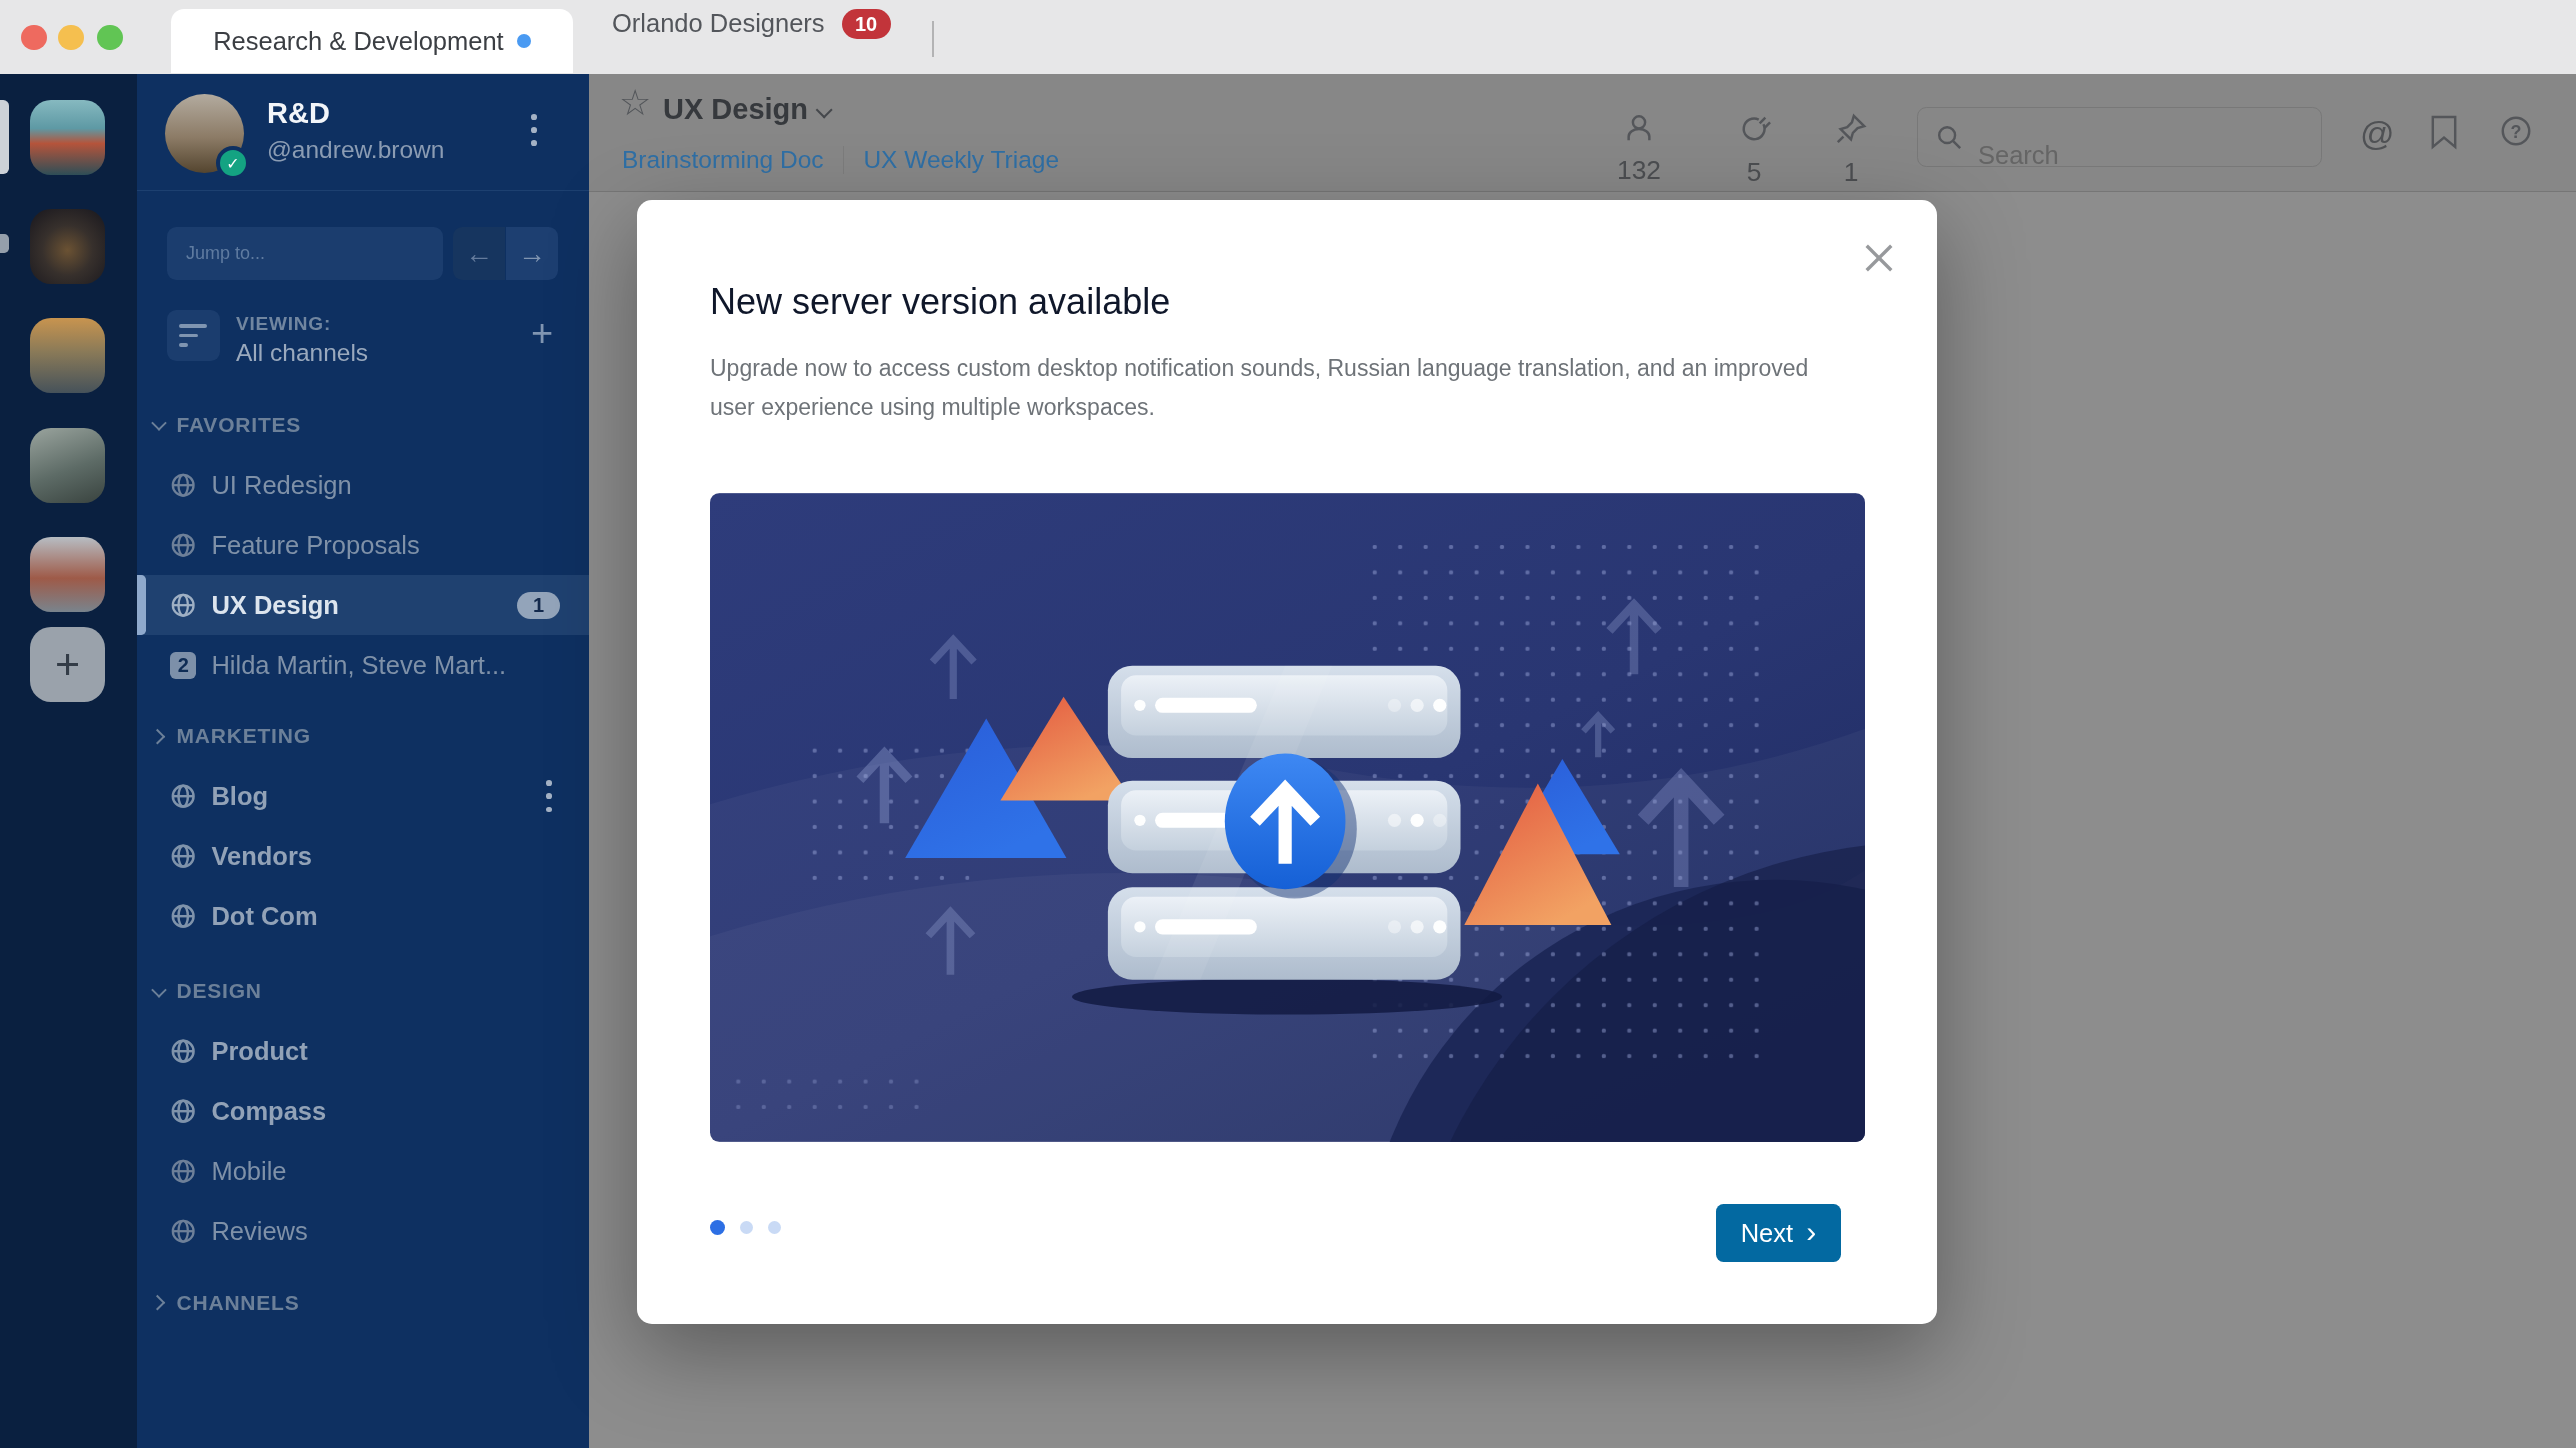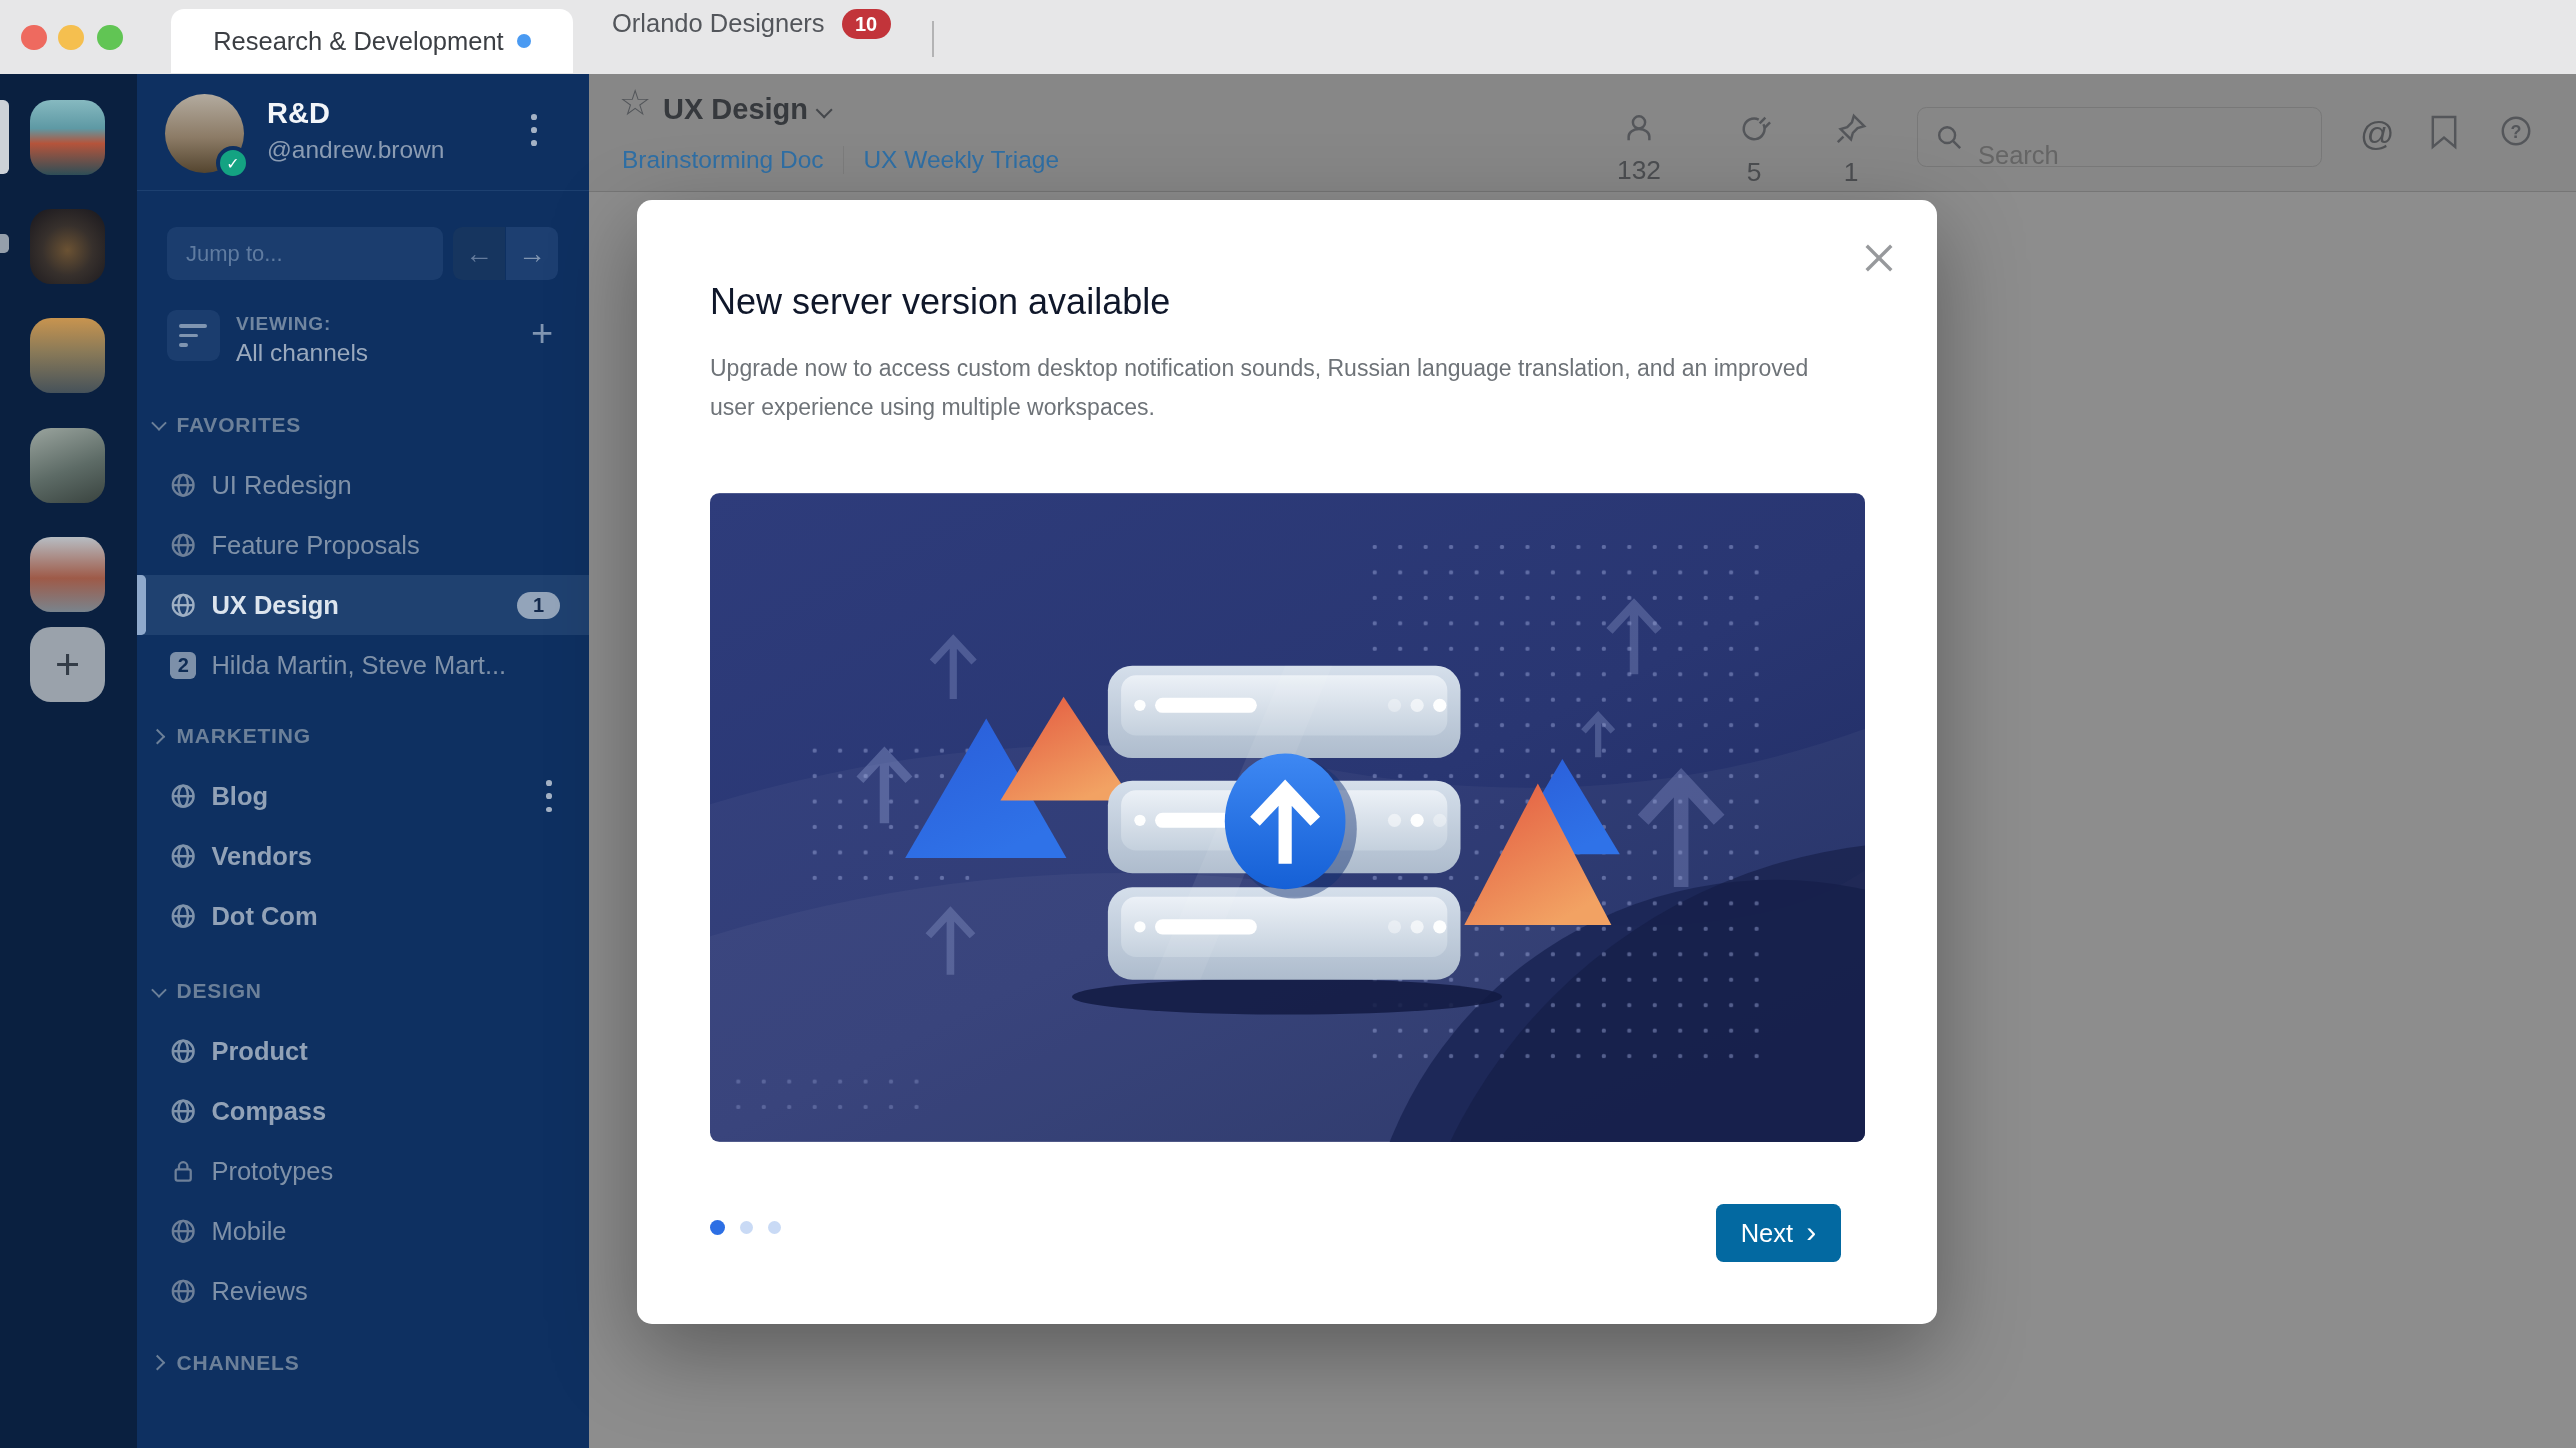--- a/index.html
+++ b/index.html
@@ -39,21 +39,21 @@
                     background:linear-gradient(180deg,#b3ab9f 0%,#8c7b66 55%,#54452f 100%); }
   #presence { position:absolute; left:79px; top:72px; width:34px; height:34px; border-radius:50%; background:#14a382;
               border:4.7px solid #0e3061; color:#fff; font-size:16px; display:flex; align-items:center; justify-content:center; }
   #ws-name { position:absolute; left:130px; top:22.6px; font-size:29px; font-weight:bold; color:#f2f5f9; }
   #ws-handle { position:absolute; left:130px; top:62px; font-size:24.5px; color:#8b9cb3; }
   .kebab { display:flex; flex-direction:column; gap:7.5px; }
   .kebab i { width:5.7px; height:5.7px; border-radius:50%; background:#a4b2c5; }
   #profile-kebab { position:absolute; left:394px; top:40px; }
 
   #jump-input { position:absolute; left:30px; top:153px; width:276px; height:53px; background:#1b3d6e; border:none;
-                border-radius:9.4px; color:#fde047; font-size:22px; padding:0 19px; font-family:inherit; }
+                border-radius:9.4px; color:#fde047; font-size:18px; padding:0 19px; font-family:inherit; }
   #jump-input::placeholder { color:#5f7ba0; }
   #nav-back { position:absolute; left:316px; top:153px; width:52px; height:53px; background:#16355f;
               border-radius:9.4px 0 0 9.4px; color:#647b9c; font-size:28px; display:flex; align-items:center; justify-content:center; }
   #nav-fwd  { position:absolute; left:369px; top:153px; width:52px; height:53px; background:#1d3f71;
               border-radius:0 9.4px 9.4px 0; color:#8095b1; font-size:28px; display:flex; align-items:center; justify-content:center; }
 
   #filter-btn { position:absolute; left:30px; top:236px; width:53px; height:51px; background:#1b3d6e; border-radius:9.4px;
                 display:flex; flex-direction:column; gap:5.7px; align-items:flex-start; justify-content:center; padding-left:12.3px; }
   #filter-btn i { height:3.8px; background:#7f95b1; border-radius:1.9px; display:block; }
   #viewing-label { position:absolute; left:99px; top:239px; font-size:19px; font-weight:bold; letter-spacing:0.8px; color:#7186a0; }
@@ -282,31 +282,20 @@
       <span class="icon">
         <svg width="26.4" height="26.4" viewBox="0 0 28 28">
             <g stroke="#7f93ab" stroke-width="2.6" fill="none">
               <circle cx="14" cy="14" r="11"></circle>
               <ellipse cx="14" cy="14" rx="5" ry="11"></ellipse>
               <line x1="3" y1="14" x2="25" y2="14"></line>
             </g>
           </svg>
       </span>
       <span class="label">Compass</span>
-    </div>
-    <div class="row">
-      <span class="icon">
-        <svg width="26.4" height="26.4" viewBox="0 0 28 28">
-            <g stroke="#6e8099" stroke-width="2.4" fill="none">
-              <rect x="6" y="12" width="16" height="12" rx="2"></rect>
-              <path d="M9.5 12 V9 a4.5 4.5 0 0 1 9 0 V12"></path>
-            </g>
-          </svg>
-      </span>
-      <span class="label">Prototypes</span>
     </div>
     <div class="row">
       <span class="icon">
         <svg width="26.4" height="26.4" viewBox="0 0 28 28">
             <g stroke="#6e8099" stroke-width="2.4" fill="none">
               <circle cx="14" cy="14" r="11"></circle>
               <ellipse cx="14" cy="14" rx="5" ry="11"></ellipse>
               <line x1="3" y1="14" x2="25" y2="14"></line>
             </g>
           </svg>

